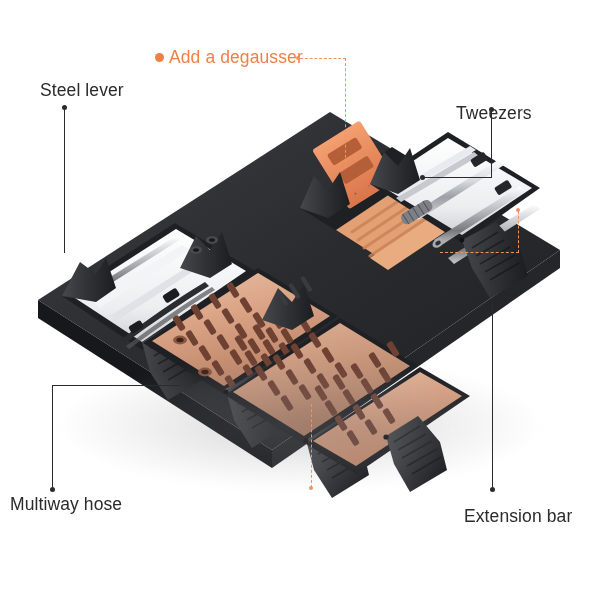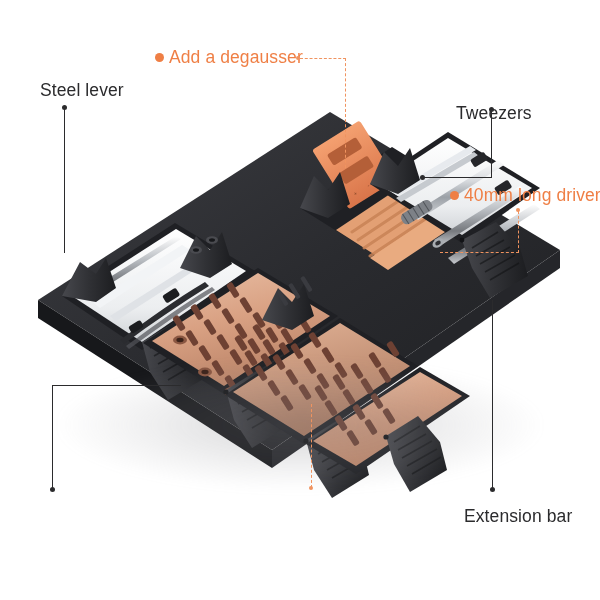--- a/index.html
+++ b/index.html
@@ -347,27 +347,27 @@
   <div class="leader dark-line v" style="left:64px; top:108px; height:145px;"></div>
 
   <div class="label dark" style="left:456px; top:84px;margin-top:21px;">
     <span>Tweezers</span>
   </div>
   <div class="dot dark-dot" style="left:489px; top:107px;"></div>
   <div class="leader dark-line v" style="left:491px; top:110px; height:68px;"></div>
   <div class="leader dark-line h" style="left:423px; top:177px; width:69px;"></div>
   <div class="dot dark-dot" style="left:420px; top:175px;"></div>
 
-  <div class="label accent" style="left:450px; top:187px;">
-    <span class="bullet"></span><span>40mm long driver</span>
-  </div>
   <div class="dot accent-dot" style="left:516px; top:208px;"></div>
   <div class="leader accent-line v" style="left:518px; top:211px; height:42px;"></div>
   <div class="leader accent-line h" style="left:440px; top:252px; width:79px;"></div>
 
+  <div class="label dark" style="left:10px; top:496px;">
+    <span>Multiway hose</span>
+  </div>
   <div class="dot dark-dot" style="left:50px; top:487px;"></div>
   <div class="leader dark-line v" style="left:52px; top:385px; height:104px;"></div>
   <div class="leader dark-line h" style="left:52px; top:385px; width:129px;"></div>
 
   <div class="dot accent-dot" style="left:309px; top:486px;"></div>
   <div class="leader accent-line v" style="left:311px; top:404px; height:84px;"></div>
 
   <div class="label dark" style="left:464px; top:496px;margin-top:12px;">
     <span>Extension bar</span>
   </div>

